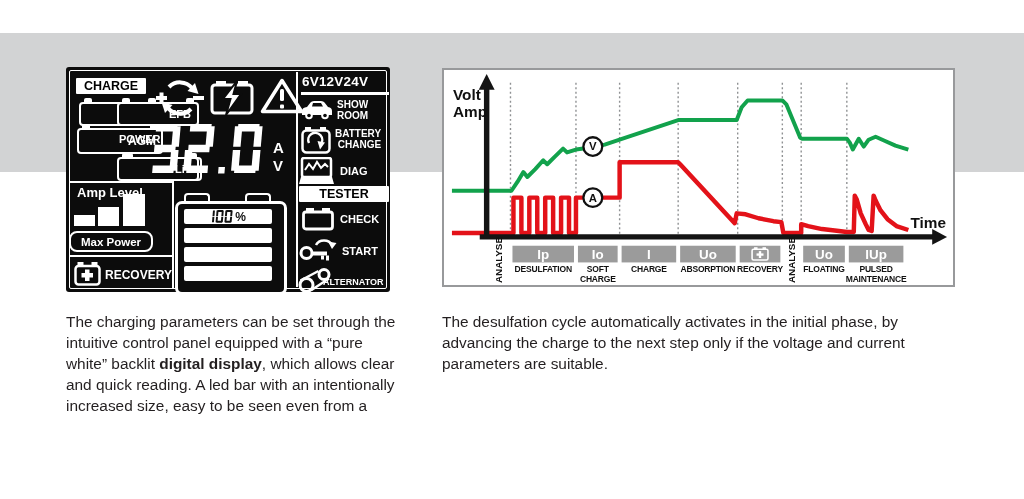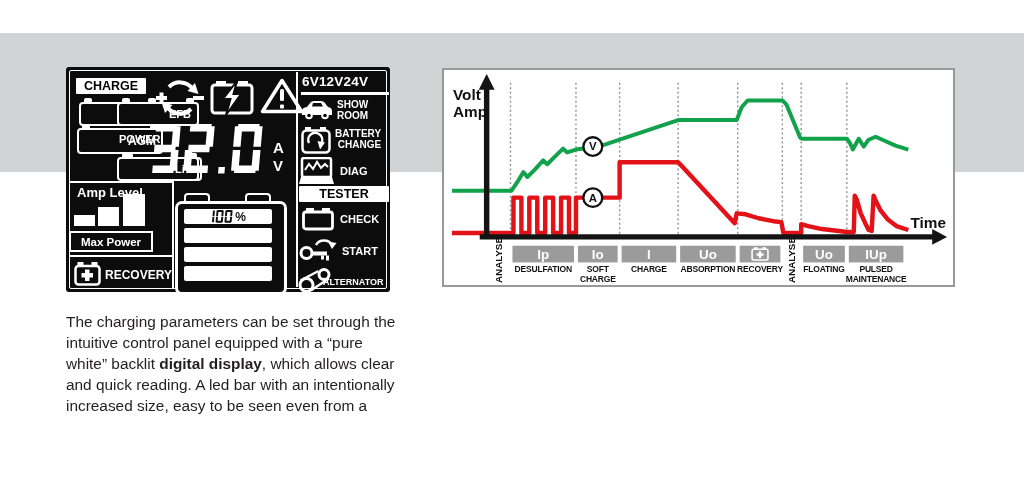--- a/index.html
+++ b/index.html
@@ -11,21 +11,21 @@
   .lcd-frame{position:absolute;inset:3px;border:1.5px solid #fff;border-radius:2px;pointer-events:none;}
   .abs{position:absolute;}
   .wbox{background:#fff;color:#000;font-weight:bold;display:flex;align-items:center;justify-content:center;}
   .chip{position:absolute;border:2px solid #fff;border-radius:4px;display:flex;align-items:center;justify-content:center;
         color:#fff;font-weight:bold;font-size:11px;background:#0c0c0c;padding-left:44px;}
   .chip::before,.chip::after{content:'';position:absolute;top:-6px;width:8px;height:5px;background:#fff;border-radius:2px 2px 0 0;}
   .chip::before{left:3px}.chip::after{right:3px}
   .wline{position:absolute;background:#fff;}
   .lcd-label{position:absolute;font-weight:bold;color:#fff;white-space:nowrap;}
   .bars span{position:absolute;background:#fff;}
-  .pill{position:absolute;border:2px solid #fff;border-radius:0;color:#fff;font-weight:bold;font-size:11.5px;
+  .pill{position:absolute;border:2px solid #fff;border-radius:8px;color:#fff;font-weight:bold;font-size:11.5px;
         display:flex;align-items:center;justify-content:center;background:#0c0c0c;}
   .term{position:absolute;border:2.5px solid #fff;border-bottom:none;border-radius:4px 4px 0 0;background:#0c0c0c;}
   .batbody{position:absolute;border:3px solid #fff;border-radius:7px;background:#0c0c0c;}
   .bbar{position:absolute;left:6px;width:88px;height:15px;background:#fff;border-radius:2px;}
   .pctrow{display:flex;align-items:center;justify-content:center;gap:1px;height:100%;color:#111;font-weight:bold;font-size:12px;}
   
   .chartpanel{position:absolute;left:442px;top:68px;width:513px;height:219px;box-sizing:border-box;
               border:2px solid #98999b;background:#fff;}
   .chartpanel svg{display:block;width:100%;height:100%;}
   
@@ -275,14 +275,15 @@
         <text x="383" y="206" text-anchor="middle" font-family="&quot;Liberation Sans&quot;, sans-serif" font-size="8.6" font-weight="bold" fill="#111" letter-spacing="-0.2">FLOATING</text>
         <rect x="408" y="179" width="55" height="17" fill="#9b9b9b"></rect>
         <text x="435.5" y="192.5" text-anchor="middle" font-family="&quot;Liberation Sans&quot;, sans-serif" font-size="13.5" font-weight="bold" fill="#fff">IUp</text>
         <text x="435.5" y="206" text-anchor="middle" font-family="&quot;Liberation Sans&quot;, sans-serif" font-size="8.6" font-weight="bold" fill="#111" letter-spacing="-0.2">PULSED</text>
         <text x="435.5" y="215.5" text-anchor="middle" font-family="&quot;Liberation Sans&quot;, sans-serif" font-size="8.6" font-weight="bold" fill="#111" letter-spacing="-0.2">MAINTENANCE</text>
       </svg>
   </div>
 
   <div class="para" style="left:66px;top:311px;width:336px;"><span>The charging parameters can be set through the intuitive control panel equipped with a “pure white” backlit </span><span class="b">digital display</span><span>, which allows clear and quick reading. A led bar with an intentionally increased size, easy to be seen even from a distance, indicates the charge status of the battery.</span></div>
   <div class="para" style="left:442px;top:311px;width:502px;">
+    <div><span>The desulfation cycle automatically activates in the initial phase, by advancing the charge to the next step only if the voltage and current parameters are suitable.</span></div>
   </div>
 </div>
 
 </body></html>

